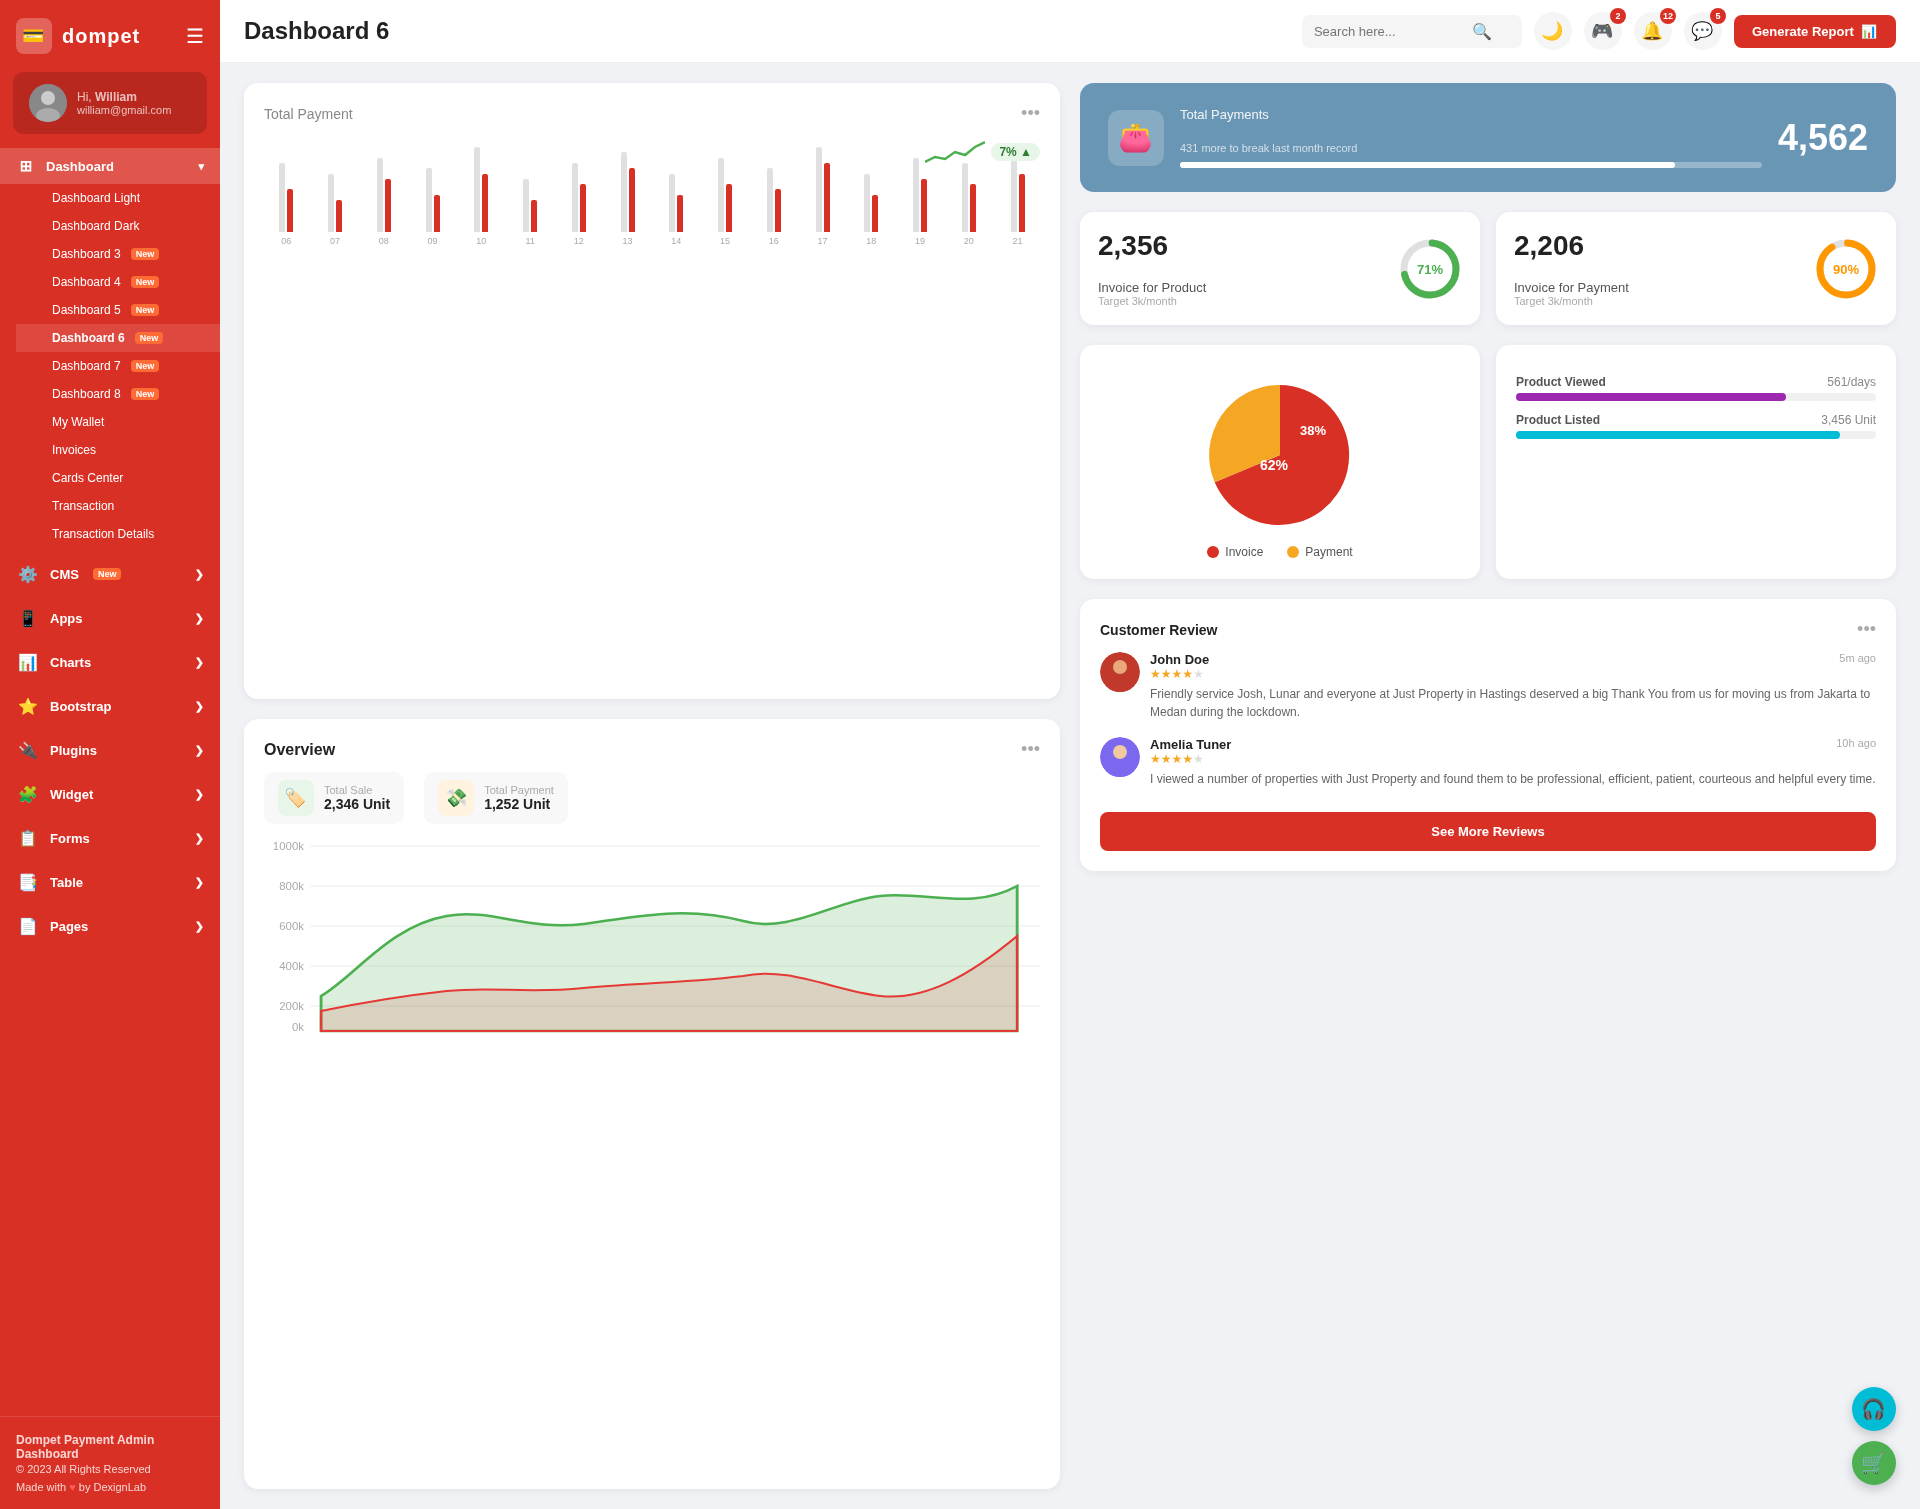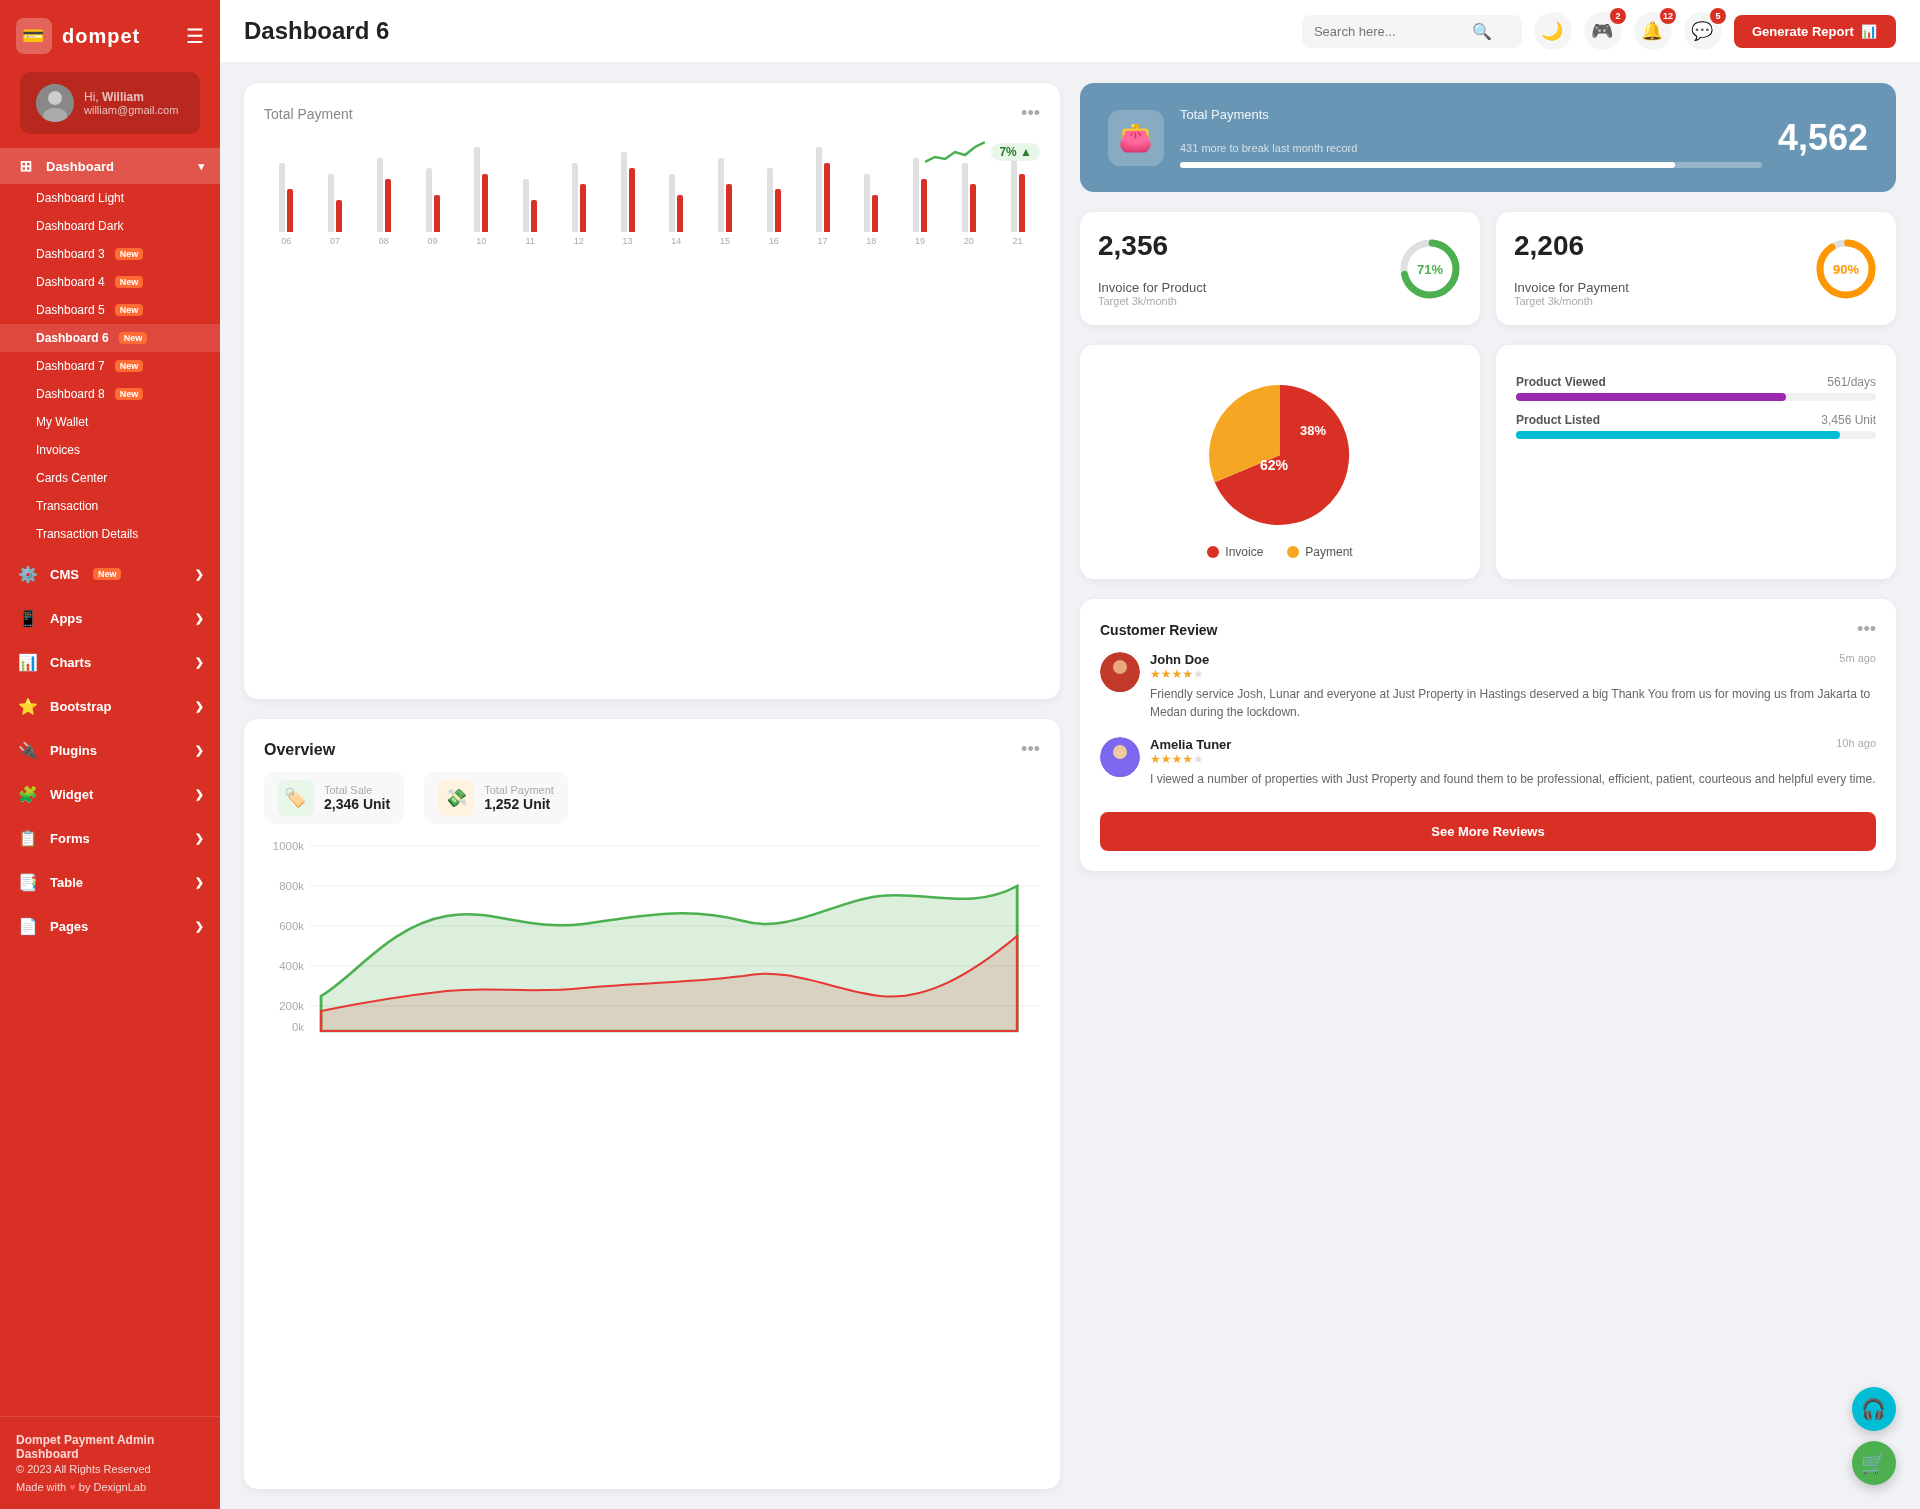--- a/index.html
+++ b/index.html
@@ -32,21 +32,21 @@
     }
     .sidebar-logo-text {
       font-size: 20px; font-weight: 700; letter-spacing: 1px;
     }
     .hamburger { margin-left: auto; cursor: pointer; font-size: 20px; }
 
     .sidebar-user {
       display: flex; align-items: center; gap: 10px;
       padding: 12px 16px;
       background: rgba(0,0,0,0.15);
-      margin: 0 20px 10px;
+      margin: 0 13px 10px;
       border-radius: 10px;
     }
     .sidebar-avatar {
       width: 38px; height: 38px; border-radius: 50%;
       background: #888;
       overflow: hidden;
       flex-shrink: 0;
     }
     .sidebar-avatar svg { width: 38px; height: 38px; }
 
@@ -67,21 +67,21 @@
     .badge-new {
       background: #ff6b35;
       color: #fff;
       font-size: 9px;
       padding: 1px 5px;
       border-radius: 4px;
       margin-left: 4px;
       font-weight: 700;
     }
 
-    .sidebar-submenu { padding-left: 0; }
+    .sidebar-submenu { padding-left: 16px; }
     .sidebar-submenu .sub-item {
       padding: 7px 16px 7px 36px;
       font-size: 12px;
       cursor: pointer;
       display: flex; align-items: center; gap: 6px;
     }
     .sidebar-submenu .sub-item.active { font-weight: 700; background: rgba(255,255,255,0.12); }
 
     .sidebar-main-item {
       display: flex; align-items: center; gap: 10px;

